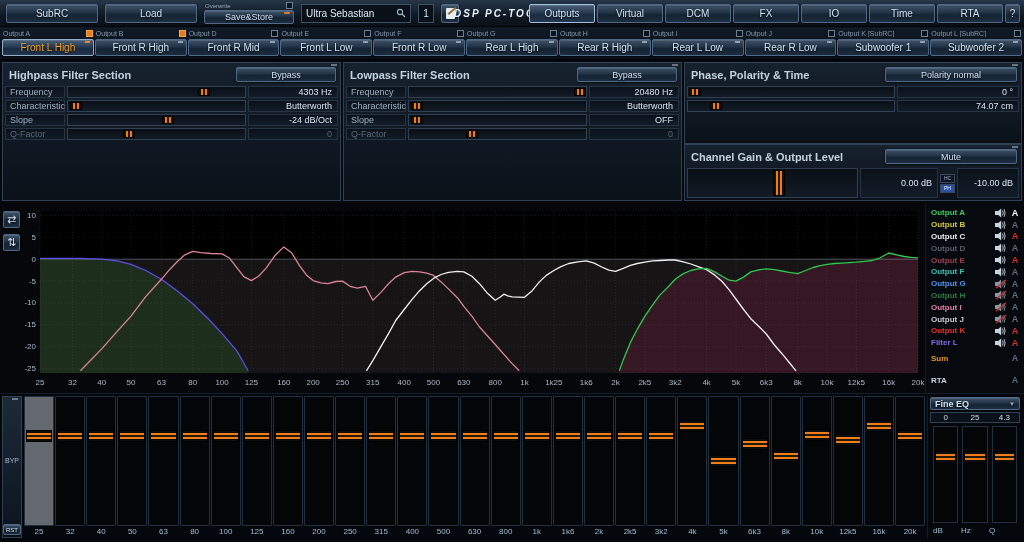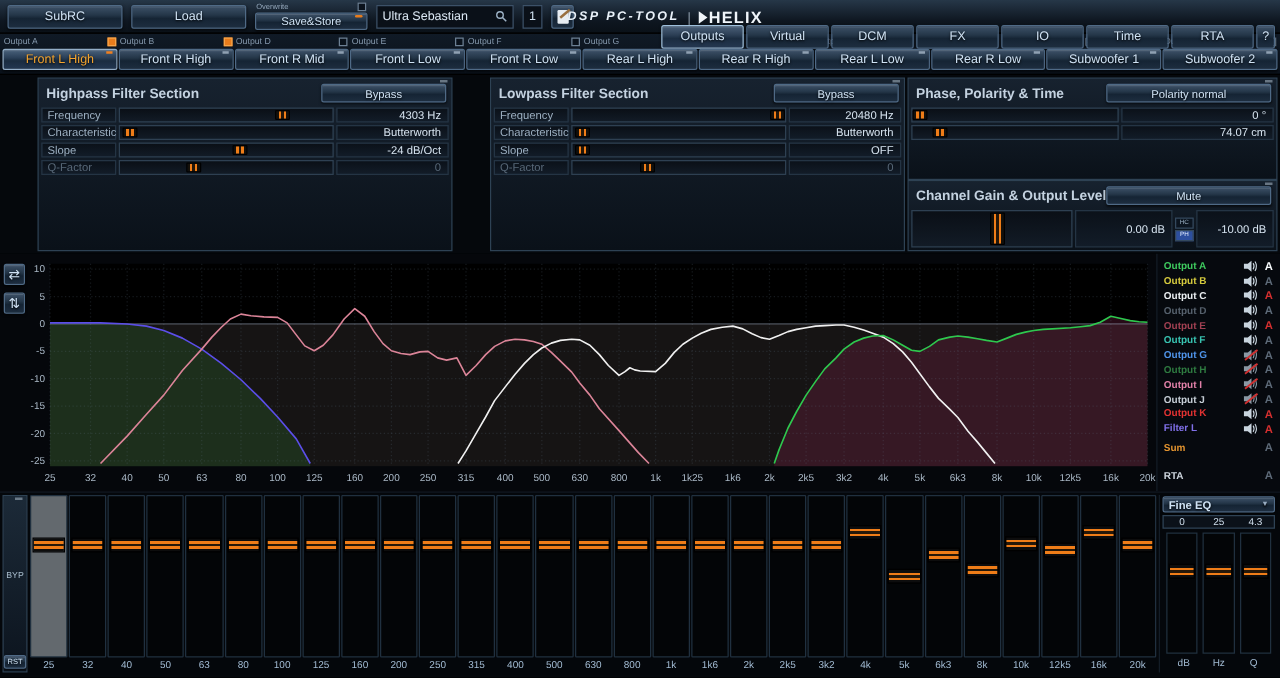--- a/index.html
+++ b/index.html
@@ -28,39 +28,39 @@
   .numbox{width:16px;height:19px;background:#0a1018;border:1px solid #3c5168;display:flex;align-items:center;justify-content:center;font-size:10px;box-sizing:border-box;}
   .editbox{width:18px;height:19px;position:relative;}
   .editpage{width:9px;height:11px;background:#e8edf2;border-radius:1px;position:relative;}
   .editpage:after{content:"";position:absolute;left:1px;top:2px;width:10px;height:2px;background:#9a7040;transform:rotate(-40deg);}
   .logo{position:absolute;left:418px;top:6px;display:flex;align-items:center;gap:6px;pointer-events:none;}
   .logo-main{font-size:10px;font-weight:bold;font-style:italic;letter-spacing:2px;color:#e9f1f9;margin-left:36px;}
   .logo-pipe{opacity:.55;font-size:12px;}
   .helix{display:flex;align-items:center;gap:1px;}
   .helix-tri{width:0;height:0;border-left:7px solid #f0f5fa;border-top:5px solid transparent;border-bottom:5px solid transparent;}
   .helix-txt{font-size:13px;font-weight:bold;letter-spacing:1px;color:#f0f5fa;}
-  .nav{position:absolute;right:4px;top:20px;display:flex;gap:2px;}
+  .nav{position:absolute;right:4px;top:4px;display:flex;gap:2px;}
   .nav-btn{width:66px;height:19px;}
   .nav-btn.active{border-color:#9fc0dc;background:linear-gradient(180deg,#4a5f78,#2b3e54 42%,#1b2c40 58%,#243750);}
   .nav-btn.qbtn{width:15px;}
   
   .tabsrow{height:33px;display:flex;gap:1px;padding:2px 2px 3px;box-sizing:border-box;
            background:linear-gradient(180deg,#101a26,#0a111a);border-bottom:1px solid #000;}
   .tab{flex:1;display:flex;flex-direction:column;min-width:0;}
   .tab-head{display:flex;justify-content:space-between;align-items:center;height:9px;padding:0 1px;}
   .tab-label{font-size:7px;color:#8598ac;white-space:nowrap;overflow:hidden;}
   .tab-btn{position:relative;flex:1;margin-top:1px;font-size:10px;}
   .tab-btn .dash{position:absolute;top:1px;right:3px;width:5px;height:2px;background:#cddceb;opacity:.6;}
   .tab-btn.selected{color:#f5a52f;border-color:#93aec8;background:linear-gradient(180deg,#49617b,#2a3f57 42%,#1a2c40 58%,#223650);}
   .tab-btn.selected .dash{background:#f08020;opacity:1;}
   
   .filters{display:flex;gap:2px;padding:2px;height:143px;box-sizing:border-box;}
   .panel{border:1px solid #2e4254;background:linear-gradient(180deg,#17222f,#0a1119);padding:2px;position:relative;box-sizing:border-box;}
   .corner{position:absolute;top:1px;right:3px;width:6px;height:2px;background:#b9c9d8;opacity:.5;}
-  .hp,.lp{width:339px;display:flex;flex-direction:column;margin-left:28px;}
+  .hp,.lp{width:339px;display:flex;flex-direction:column;}
   .rightcol{flex:1;display:flex;flex-direction:column;gap:0;}
   .phase{flex:1.5;display:flex;flex-direction:column;}
   .gainp{flex:1;display:flex;flex-direction:column;}
   .phead{display:flex;justify-content:space-between;align-items:center;height:19px;padding:0 2px 0 4px;flex:none;}
   .ptitle{font-size:11px;font-weight:bold;color:#c4d2e0;white-space:nowrap;}
   .bypass-btn{width:100px;height:15px;font-size:9px;}
   .wide-btn{width:132px;height:15px;font-size:9px;}
   .frow{display:grid;grid-template-columns:60px 1fr 90px;gap:2px;flex:1;margin-top:2px;}
   .prow{display:grid;grid-template-columns:1fr 122px;gap:2px;flex:1;margin-top:2px;}
   .grow{display:grid;grid-template-columns:1fr 78px 15px 62px;gap:2px;flex:1;margin-top:2px;}
@@ -99,21 +99,21 @@
            background:linear-gradient(180deg,#0d0d0d 0 2px,#ef7d18 2px 4px,#261809 4px 6px,#ef7d18 6px 8px,#0d0d0d 8px);}
   .bfreq{height:12px;font-size:8px;color:#a3bcd4;text-align:center;line-height:12px;}
   .fine{width:95px;border-left:1px solid #131c26;display:flex;flex-direction:column;padding:1px 2px;gap:2px;box-sizing:border-box;}
   .fine-head{height:13px;justify-content:space-between;padding:0 4px;font-size:9px;font-weight:bold;}
   .fine-arrow{font-size:6px;color:#97abc0;}
   .fine-vals{height:11px;border:1px solid #2e4254;background:#0b1119;display:flex;box-sizing:border-box;}
   .fine-vals div{flex:1;font-size:8px;line-height:9px;text-align:center;color:#cfdeec;}
   .fine-sliders{flex:1;display:flex;gap:4px;padding:1px 3px;}
   .fslider{flex:1;position:relative;background:#030507;border:1px solid #20303f;box-sizing:border-box;}
   .fine-labels{height:11px;display:flex;padding:0 3px;}
-  .fine-labels div{flex:1;font-size:8px;color:#a3bcd4;text-align:center;}
+  .fine-labels div{flex:1;font-size:8px;color:#a3bcd4;}
 </style>
 </head>
 <body>
 
 <div class="app">
 
   <div class="topbar">
     <div class="btn big">SubRC</div>
     <div class="btn big">Load</div>
     <div class="savegrp">

